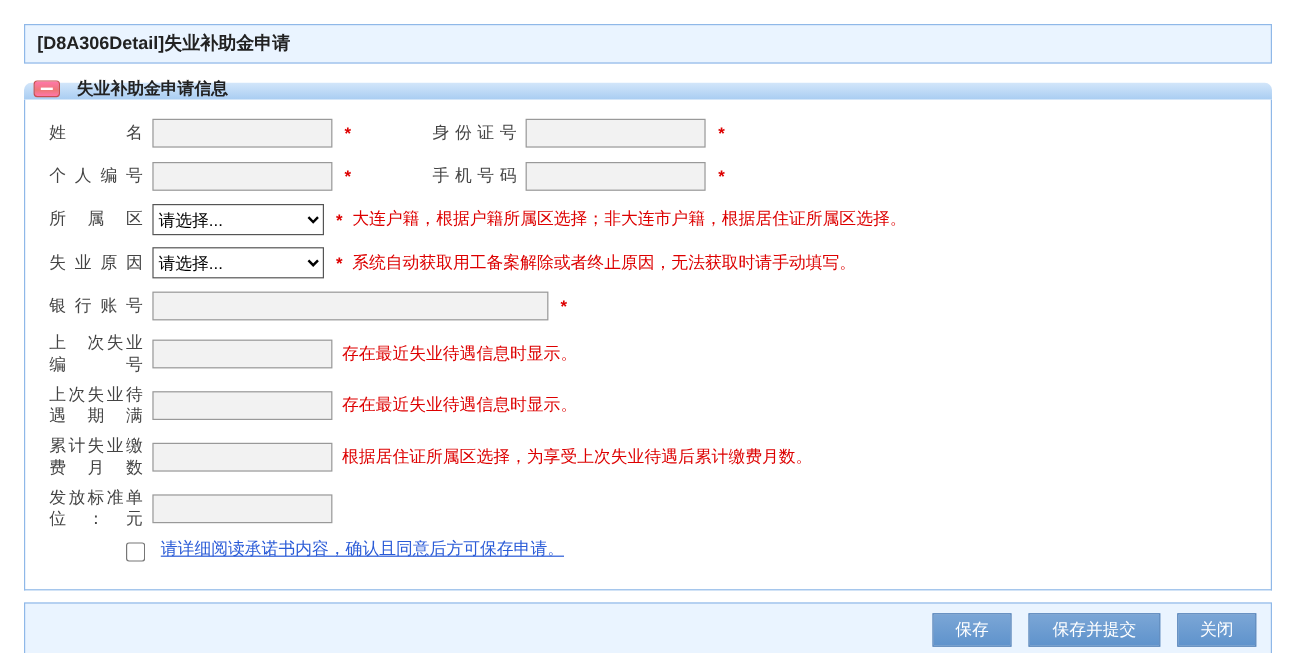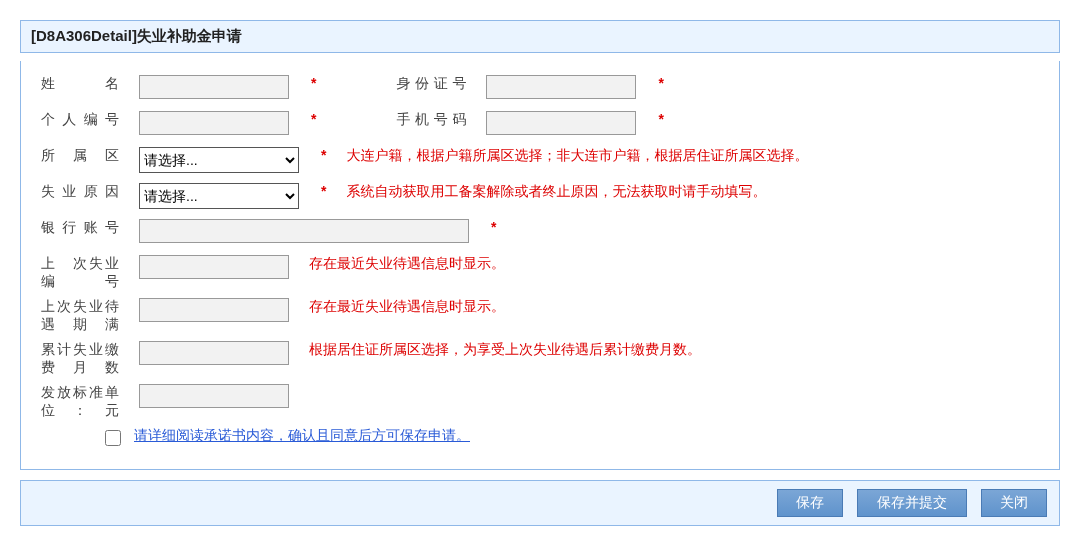--- a/index.html
+++ b/index.html
@@ -71,22 +71,22 @@
     font-weight: bold;
     color: #222;
   }
   .panel-body {
     border: 1px solid #8fb8e8;
     border-top: none;
     padding: 14px 20px 20px 20px;
   }
   .form-row {
     display: flex;
-    align-items: flex-start;
-    gap: 20px;
+    align-items: center;
+    gap: 8px;
     margin-bottom: 8px;
     min-height: 28px;
   }
   .label {
     width: 78px;
     text-align: justify;
     text-align-last: justify;
     color: #444;
     letter-spacing: 0;
     flex-shrink: 0;
@@ -104,21 +104,21 @@
     border: 1px solid #999;
     background: #f2f2f2;
     padding: 2px 4px;
     font-size: 14px;
   }
   input.txt.small { width: 150px; }
   input.txt.wide  { width: 330px; }
   select.sel {
     height: 26px;
     font-size: 14px;
-    width: 160px;
+    width: 143px;
     border: 1px solid #555;
     background: #fff;
   }
   .asterisk {
     color: #d00;
     font-weight: bold;
     margin-left: 2px;
   }
   .hint-red {
     color: #d00;
@@ -167,20 +167,25 @@
   .btn.wide { min-width: 110px; }
 </style>
 </head>
 <body>
 
 <div class="page-title-bar">
   <span>[D8A306Detail]失业补助金申请</span>
 </div>
 
 <div class="panel-wrap">
+  <div class="panel-header">
+    <div class="panel-header-bg"></div>
+    <span class="collapse-icon"></span>
+    <span class="panel-title">失业补助金申请信息</span>
+  </div>
   <div class="panel-body">
 
     <div class="form-row">
       <span class="label">姓　名</span>
       <input class="txt small" type="text" value="" style="">
       <span class="asterisk">*</span>
 
       <span class="col2-label">身份证号</span>
       <input class="txt small" type="text" value="" style="">
       <span class="asterisk">*</span>

